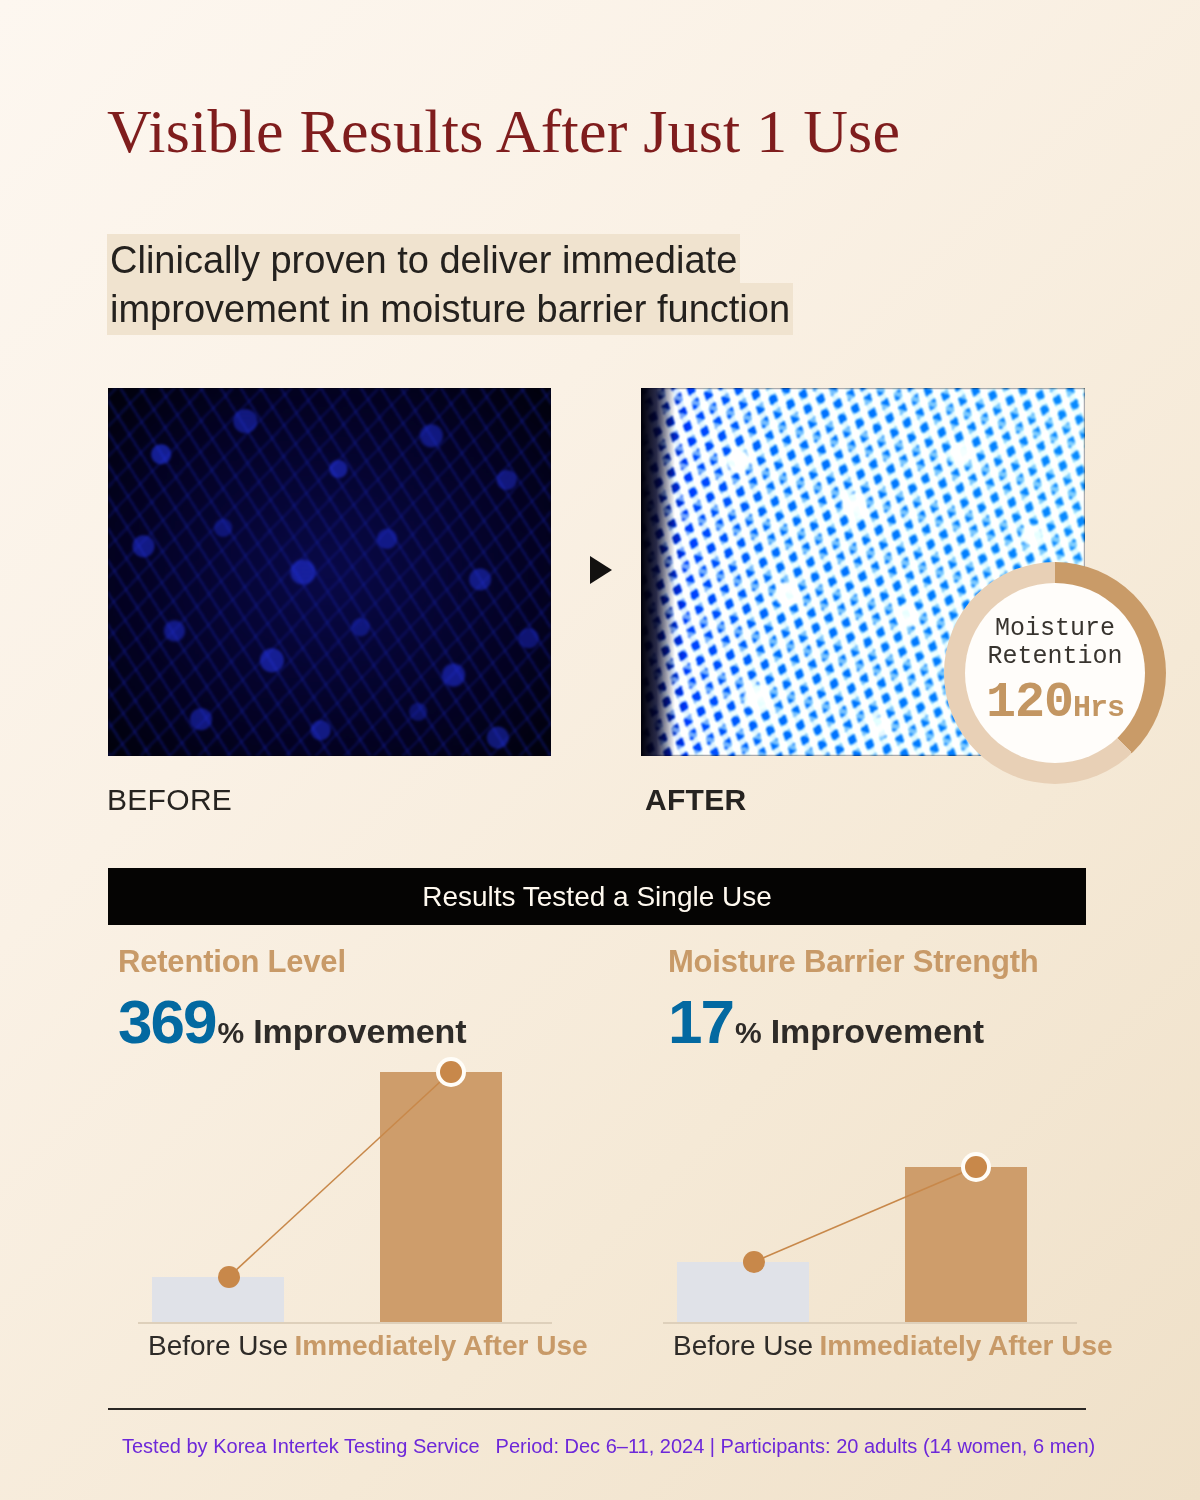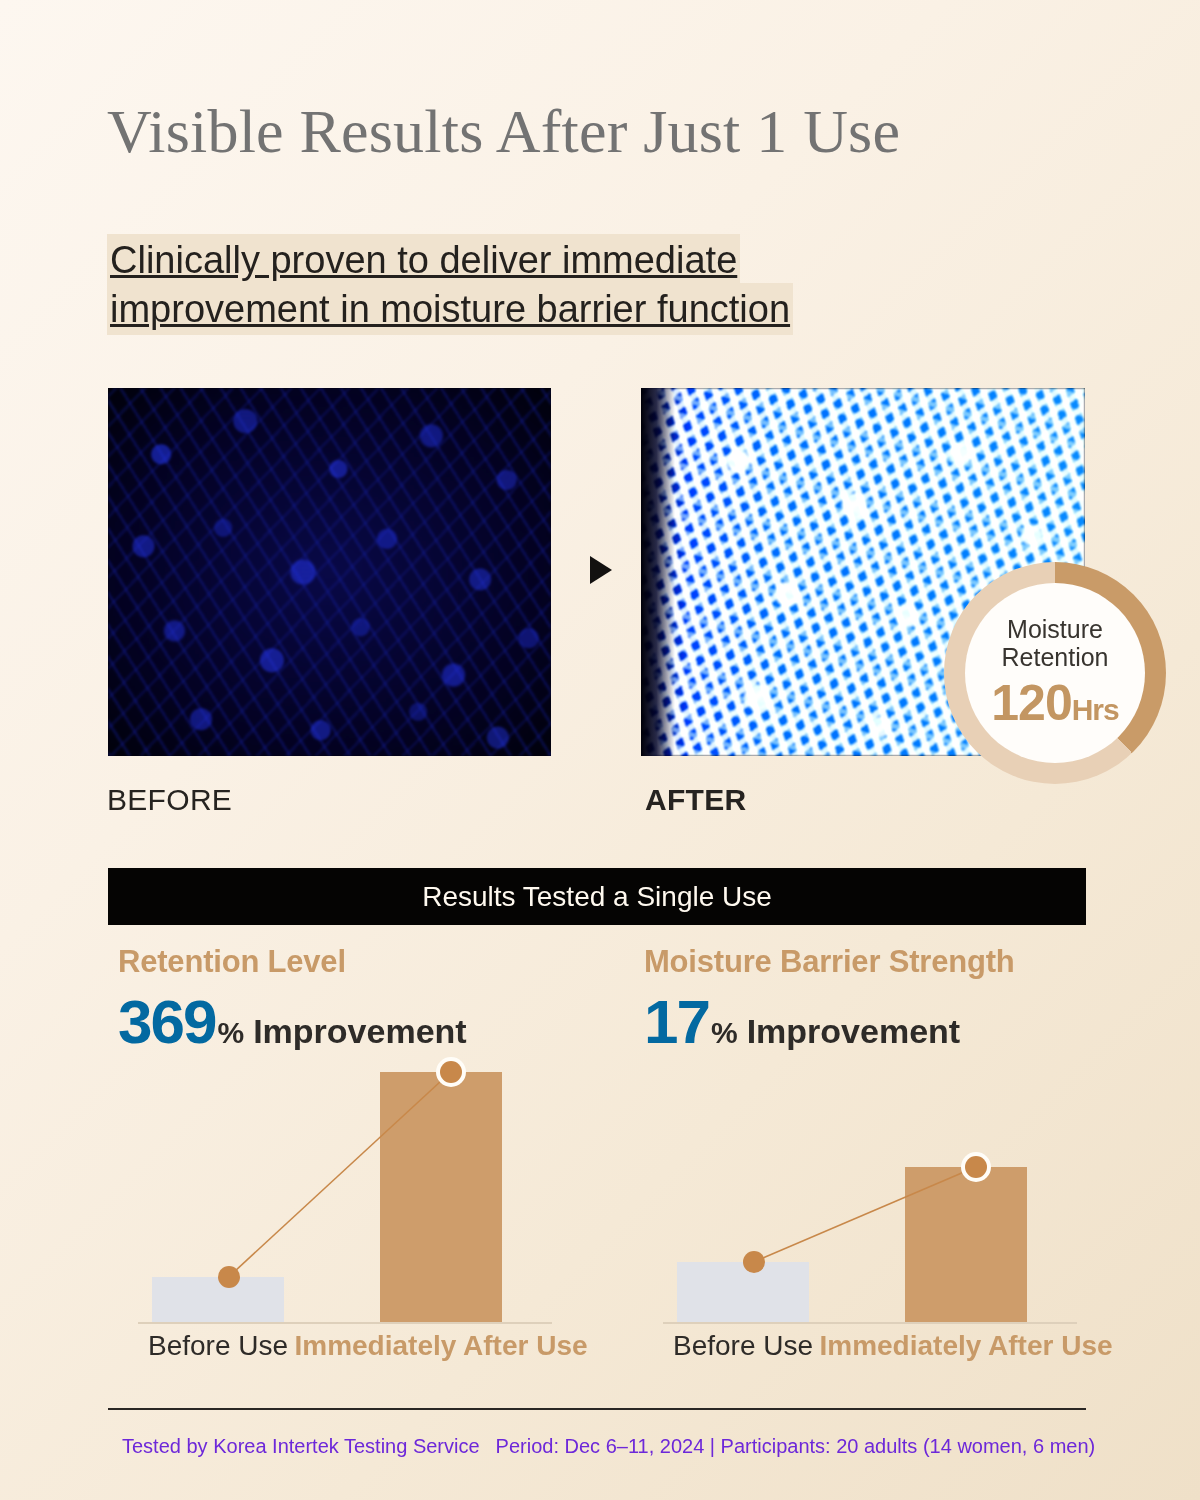--- a/index.html
+++ b/index.html
@@ -14,40 +14,39 @@
   }
 
   
   .title {
     position:absolute;
     left:107px; top:96px;
     font-family:"Liberation Serif", serif;
     font-size:62px;
     font-weight:400;
     letter-spacing:0.2px;
-    color:#737373;
+    color:#7f1d1d;
     white-space:nowrap;
   }
 
   
   .subtitle {
     position:absolute;
     left:107px; top:236px;
     width:960px;
     font-size:38px;
     line-height:1.28;
     font-weight:400;
     color:#24211e;
   }
   .subtitle .hl {
     background:#f0e3cf;
     box-decoration-break:clone;
     -webkit-box-decoration-break:clone;
     padding:5px 3px;
-    text-decoration:underline;
   }
 
   
   .img-frame {
     position:absolute;
     overflow:hidden;
     background:#02010a;
   }
   #before-image { left:108px; top:388px; width:443px; height:368px; }
   #after-image  { left:641px; top:388px; width:444px; height:368px; }
@@ -136,41 +135,42 @@
     --ring-light:#e8d0b6;
     display:flex; align-items:center; justify-content:center;
   }
   #moisture-badge .inner {
     width:180px; height:180px;
     border-radius:50%;
     background:#fffdfa;
     display:flex; flex-direction:column;
     align-items:center; justify-content:center;
     line-height:1.12;
+    font-family:Liberation Mono, monospace;
   }
   .badge-line { font-size:25px; color:#38342f; font-weight:400; }
   .badge-value { margin-top:4px; color:#c39662; font-weight:800; letter-spacing:-1px; }
   .badge-value .num { font-size:50px; }
   .badge-value .unit { font-size:30px; }
 
   
   #results-header {
     position:absolute;
     left:108px; top:868px;
     width:978px; height:57px;
     background:#050403;
     color:#fff9ef;
     display:flex; align-items:center; justify-content:center;
     font-size:28px;
   }
 
   
   .stat-block { position:absolute; top:944px; }
   #stat-moisture-level   { left:118px; }
-  #stat-barrier-strength { left:644px; }
+  #stat-barrier-strength { left:668px; }
   .stat-title {
     font-size:31px; font-weight:700; color:#c89a68;
     letter-spacing:-0.2px; white-space:nowrap;
   }
   .stat-value-row {
     margin-top:6px;
     display:flex; align-items:baseline;
     white-space:nowrap;
   }
   .stat-num { font-size:62px; font-weight:700; letter-spacing:-2px; color:#0369a1; }

